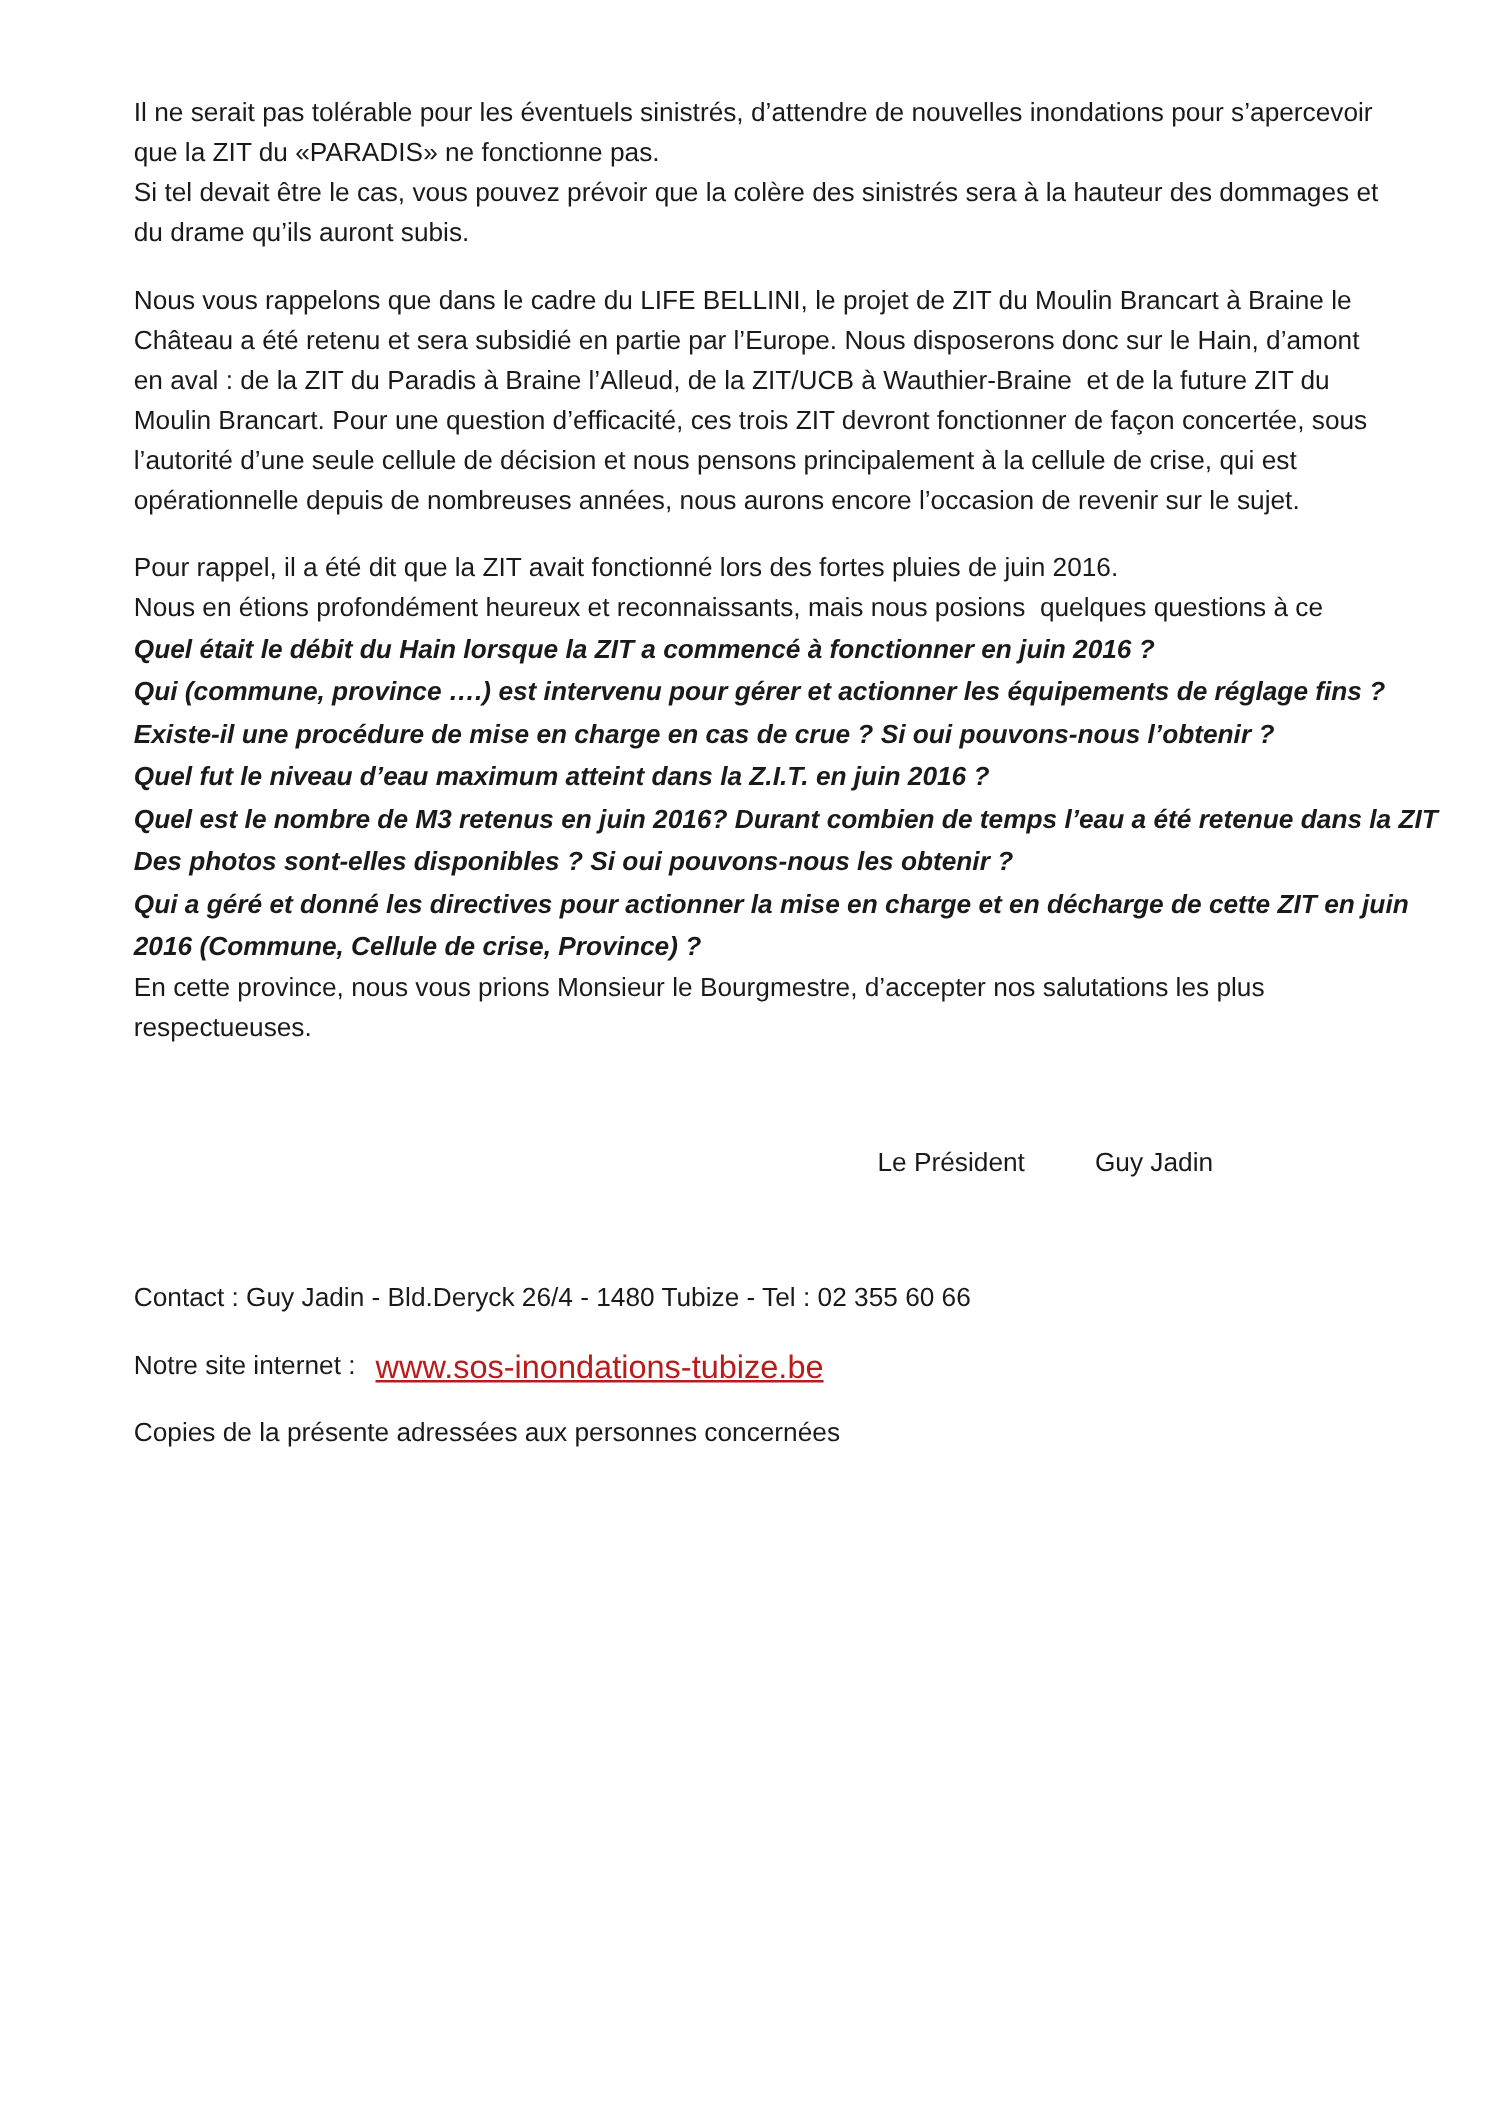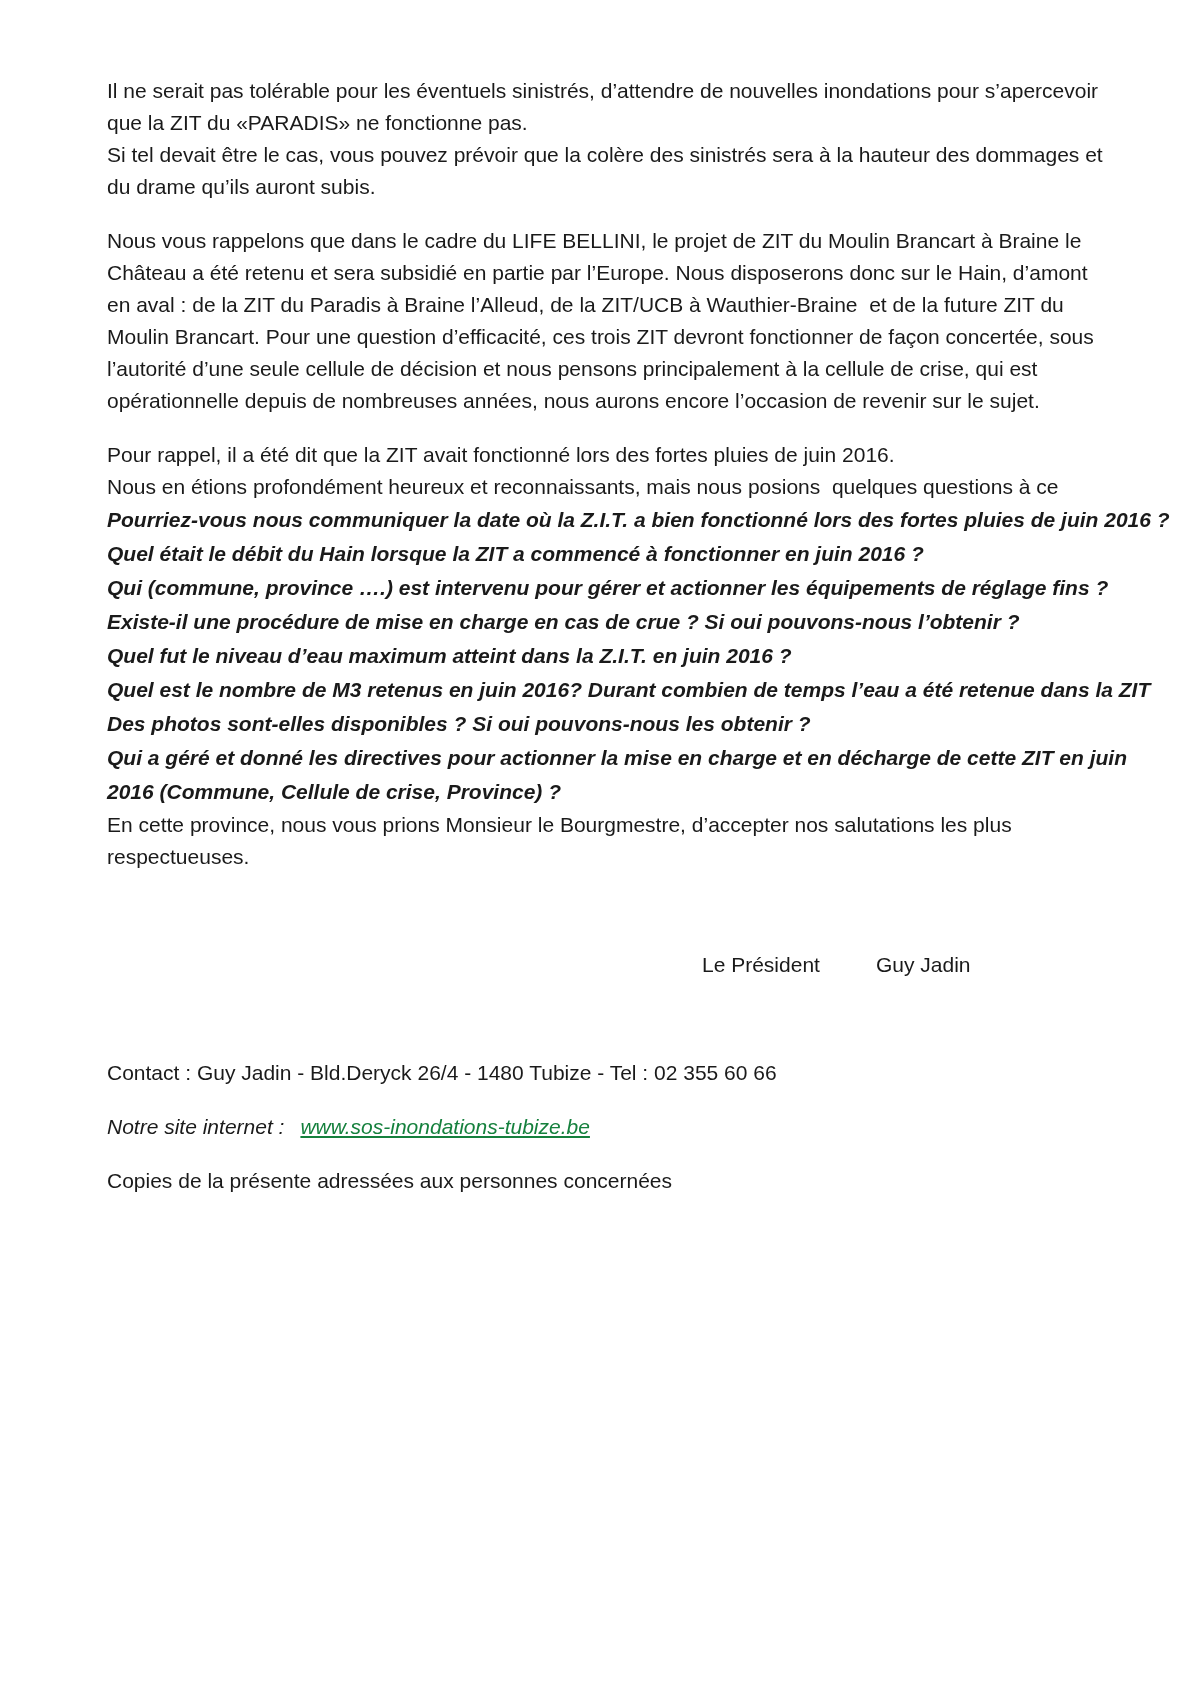--- a/index.html
+++ b/index.html
@@ -29,28 +29,28 @@
   .questions .ln {
     font-weight: 700;
     font-style: italic;
     line-height: 34px;
   }
   .gap-large { margin-bottom: 76px !important; }
   .signature-line {
     padding-left: 595px;
   }
   .sig-name { margin-left: 56px; }
-  .website-line { display: flex; align-items: flex-end; font-style: italic; }
+  .website-line { display: flex; align-items: flex-end; }
   a.site-link {
-    color: #15803d;
+    color: #b91c1c;
     text-decoration: underline;
     margin-left: 16px;
     cursor: pointer;
     white-space: pre;
-    font-size: 21px;
+    font-size: 26px;
     line-height: 32px;
   }
 </style>
 </head>
 <body>
 
 <div class="page">
 
   <div class="para">
     <div class="ln">Il ne serait pas tolérable pour les éventuels sinistrés, d’attendre de nouvelles inondations pour s’apercevoir</div>
@@ -67,21 +67,20 @@
     <div class="ln">l’autorité d’une seule cellule de décision et nous pensons principalement à la cellule de crise, qui est</div>
     <div class="ln">opérationnelle depuis de nombreuses années, nous aurons encore l’occasion de revenir sur le sujet.</div>
   </div>
 
   <div class="para tight">
     <div class="ln">Pour rappel, il a été dit que la ZIT avait fonctionné lors des fortes pluies de juin 2016.</div>
     <div class="ln">Nous en étions profondément heureux et reconnaissants, mais nous posions  quelques questions à ce</div>
   </div>
 
   <div class="para tight questions">
-    <div class="ln">Pourriez-vous nous communiquer la date où la Z.I.T. a bien fonctionné lors des fortes pluies de juin 2016 ?</div>
     <div class="ln">Quel était le débit du Hain lorsque la ZIT a commencé à fonctionner en juin 2016 ?</div>
     <div class="ln">Qui (commune, province ….) est intervenu pour gérer et actionner les équipements de réglage fins ?</div>
     <div class="ln">Existe-il une procédure de mise en charge en cas de crue ? Si oui pouvons-nous l’obtenir ?</div>
     <div class="ln">Quel fut le niveau d’eau maximum atteint dans la Z.I.T. en juin 2016 ?</div>
     <div class="ln">Quel est le nombre de M3 retenus en juin 2016? Durant combien de temps l’eau a été retenue dans la ZIT</div>
     <div class="ln">Des photos sont-elles disponibles ? Si oui pouvons-nous les obtenir ?</div>
     <div class="ln">Qui a géré et donné les directives pour actionner la mise en charge et en décharge de cette ZIT en juin</div>
     <div class="ln">2016 (Commune, Cellule de crise, Province) ?</div>
   </div>
 

